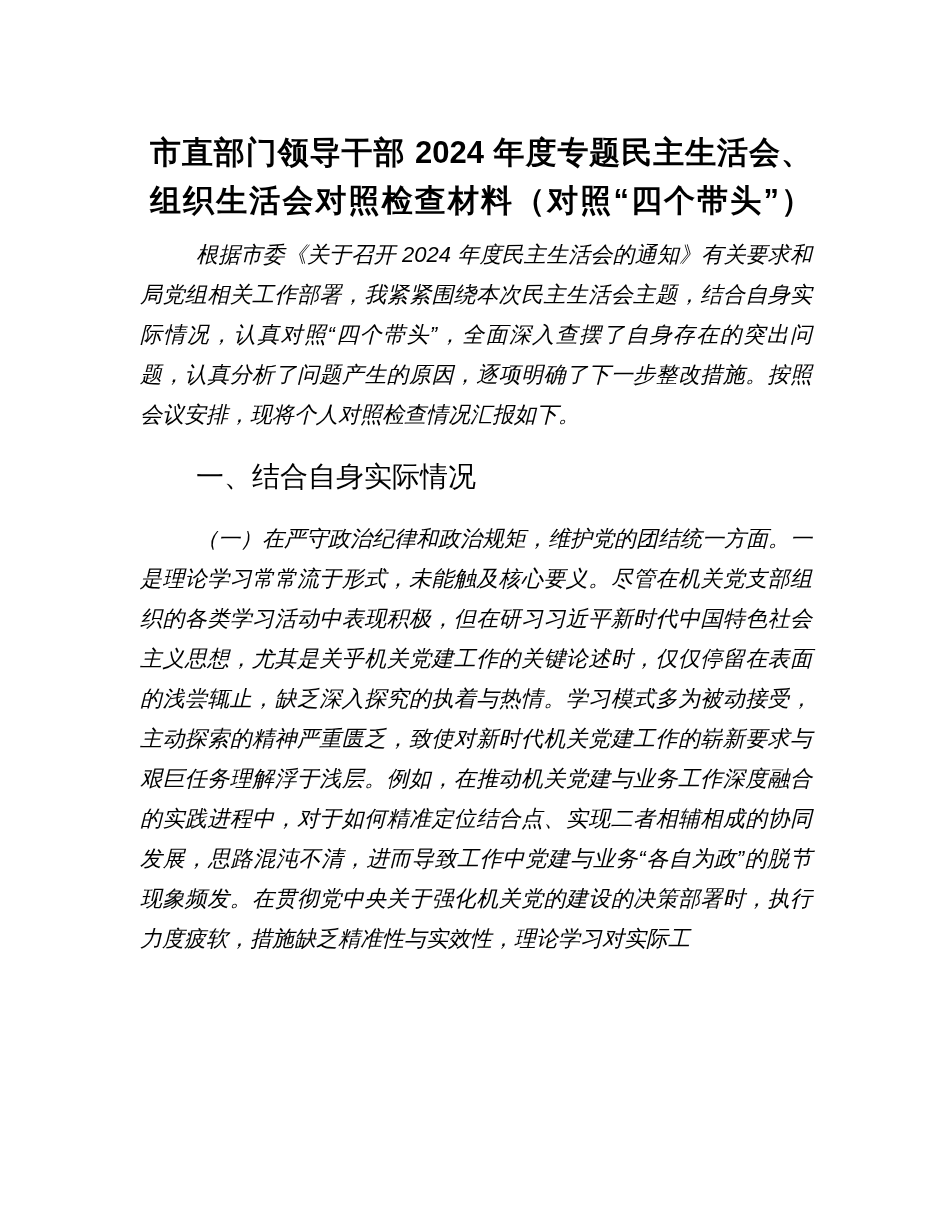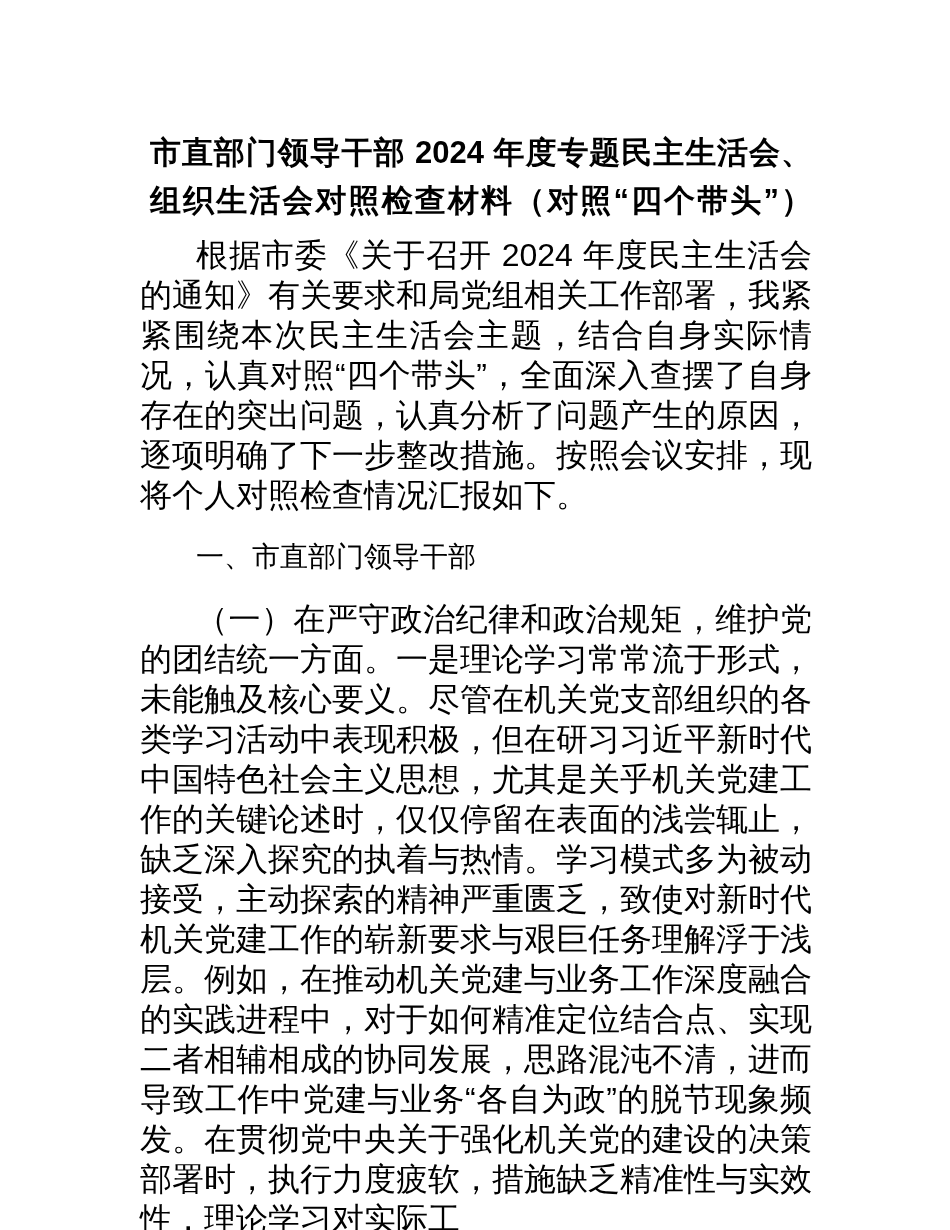--- a/index.html
+++ b/index.html
@@ -35,29 +35,30 @@
     line-height: 48px;
     letter-spacing: 0px;
     text-align: justify;
     text-align-last: justify;
     margin: 0 0 8px 0;
     padding-left: 10px;
     white-space: normal;
     word-break: break-all;
   }
   .para {
-    font-size: 32px;
+    font-size: 22px;
     font-weight: 400;
     line-height: 40px;
     text-align: justify;
     text-align-last: left;
     text-justify: inter-ideograph;
     margin: 0;
     text-indent: 56px;
     word-break: break-all;
+    font-style: italic;
   }
   .section-heading {
     font-size: 28px;
     font-weight: 400;
     line-height: 40px;
     margin: 0;
     text-indent: 56px;
     word-break: break-all;
   }
   .gap-sm { height: 22px; }
@@ -70,20 +71,20 @@
   <div class="content">
 
     <h1 class="doc-title">市直部门领导干部 2024 年度专题民主生活会、组织生活会对照检查材料（对照“四个带头”）</h1>
 
     <div class="gap-xs"></div>
 
     <p class="para">根据市委《关于召开 2024 年度民主生活会的通知》有关要求和局党组相关工作部署，我紧紧围绕本次民主生活会主题，结合自身实际情况，认真对照“四个带头”，全面深入查摆了自身存在的突出问题，认真分析了问题产生的原因，逐项明确了下一步整改措施。按照会议安排，现将个人对照检查情况汇报如下。</p>
 
     <div class="gap-sm"></div>
 
-    <p class="section-heading">一、市直部门领导干部</p>
+    <p class="section-heading">一、结合自身实际情况</p>
 
     <div class="gap-sm"></div>
 
     <p class="para">（一）在严守政治纪律和政治规矩，维护党的团结统一方面。一是理论学习常常流于形式，未能触及核心要义。尽管在机关党支部组织的各类学习活动中表现积极，但在研习习近平新时代中国特色社会主义思想，尤其是关乎机关党建工作的关键论述时，仅仅停留在表面的浅尝辄止，缺乏深入探究的执着与热情。学习模式多为被动接受，主动探索的精神严重匮乏，致使对新时代机关党建工作的崭新要求与艰巨任务理解浮于浅层。例如，在推动机关党建与业务工作深度融合的实践进程中，对于如何精准定位结合点、实现二者相辅相成的协同发展，思路混沌不清，进而导致工作中党建与业务“各自为政”的脱节现象频发。在贯彻党中央关于强化机关党的建设的决策部署时，执行力度疲软，措施缺乏精准性与实效性，理论学习对实际工</p>
 
   </div>
 </div>
 
 </body></html>

